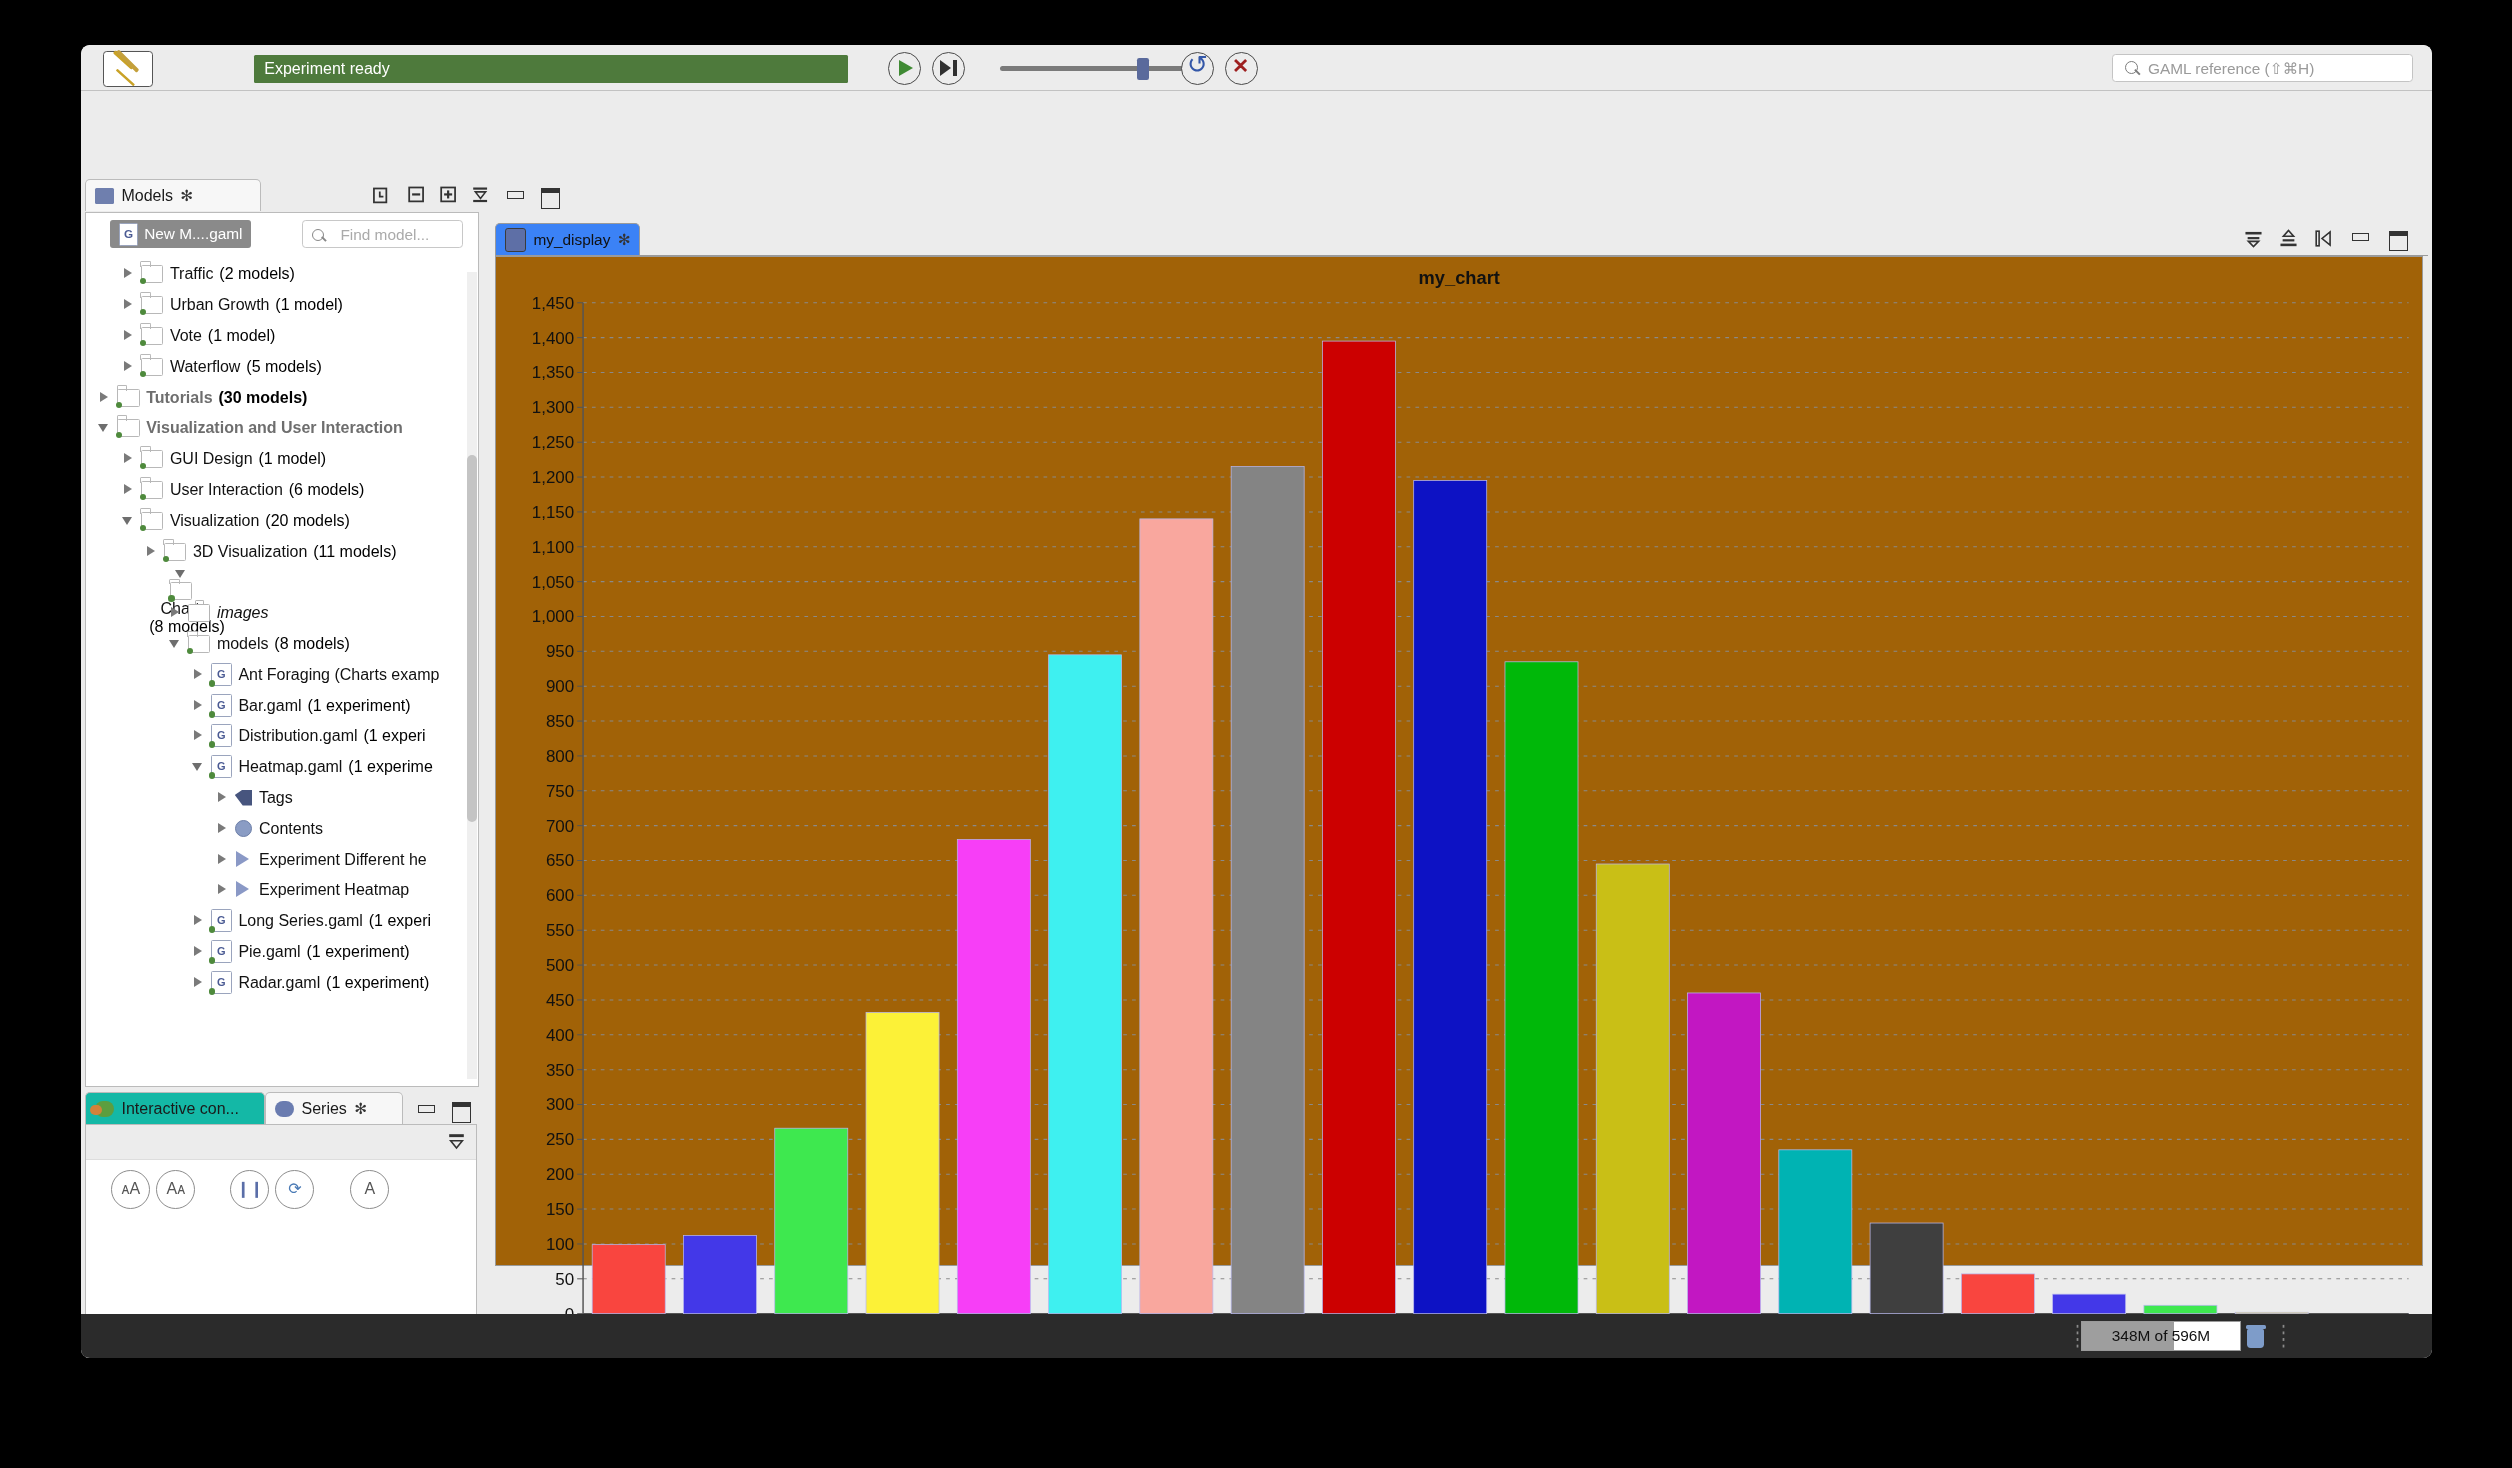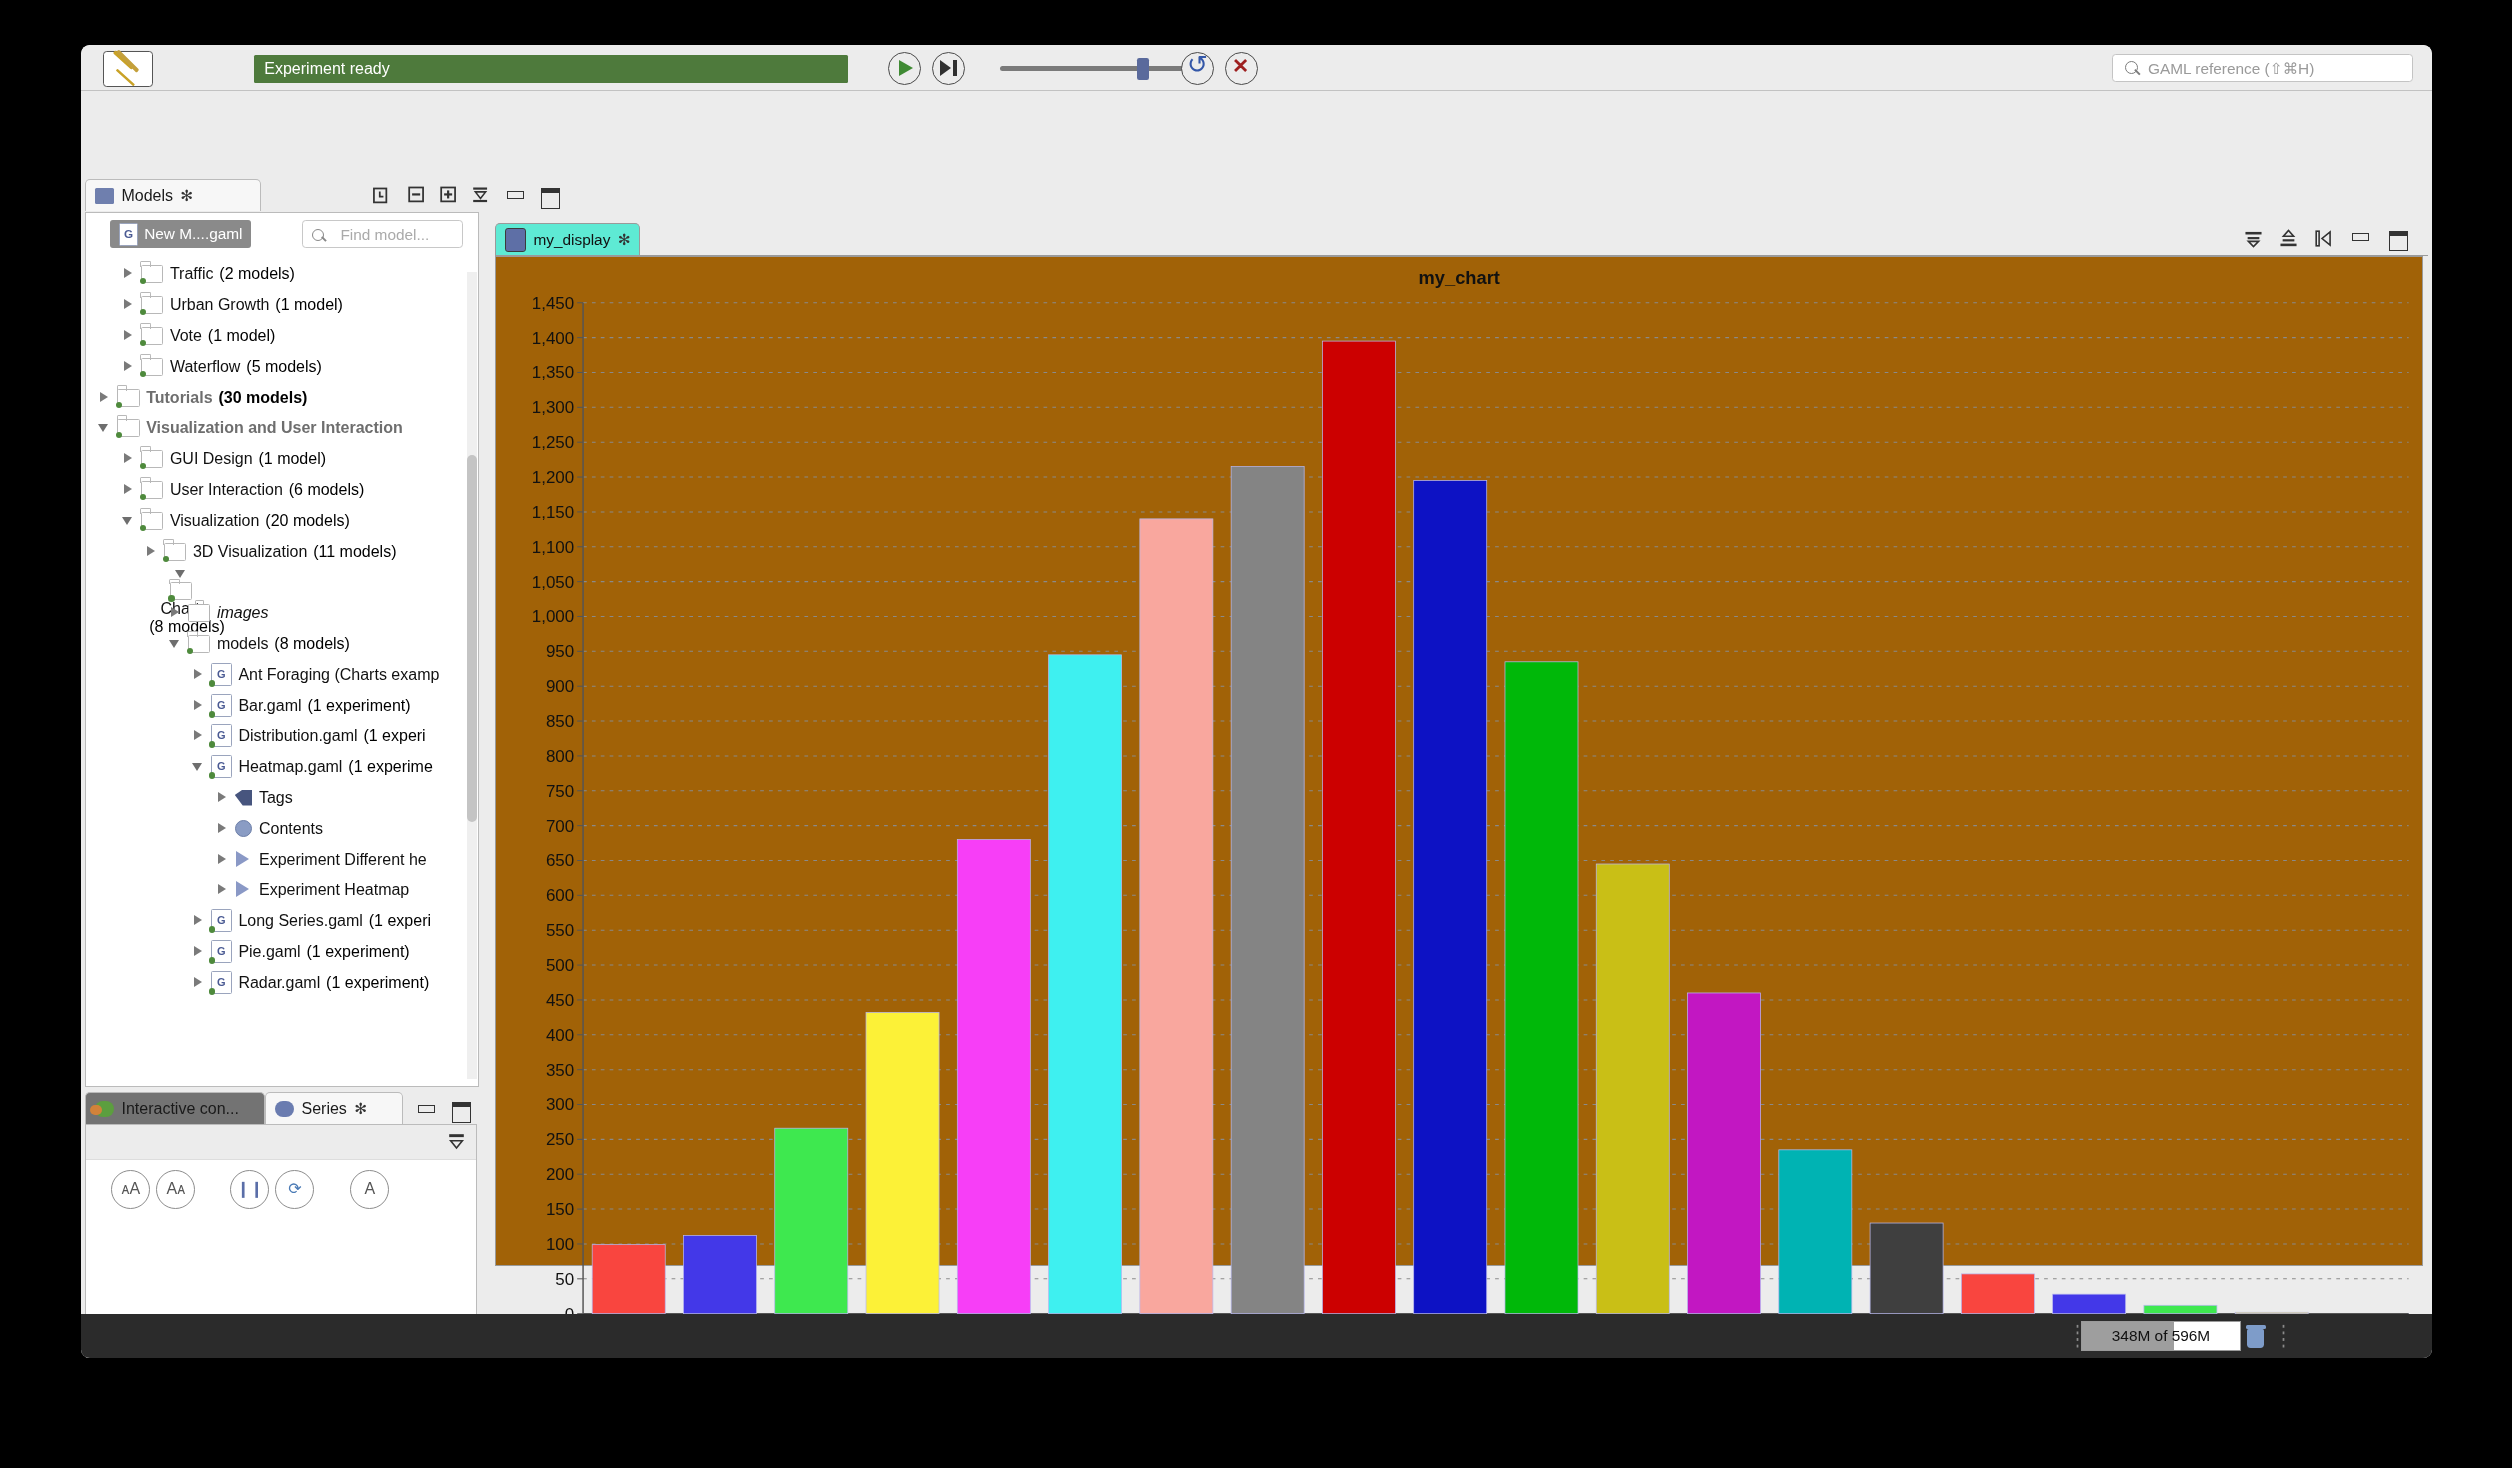--- a/index.html
+++ b/index.html
@@ -59,21 +59,21 @@
     border:0.7px solid #c4c4c4;border-radius:3.7px;font-size:15.4px;color:#9a9a9a;line-height:28px;
     padding-left:35px;box-sizing:border-box;}
   .gaml-search .magn{position:absolute;left:11.7px;top:6.6px;width:11px;height:11px;
     border:1.8px solid #7c7c7c;border-radius:50%;}
   .gaml-search .magn:after{content:"";position:absolute;left:8.8px;top:8.8px;width:6.6px;height:1.8px;
     background:#7c7c7c;transform:rotate(45deg);}
 
   
   .bodyarea{position:absolute;left:0;right:0;top:89px;bottom:44px;background:#ececec;}
   .panel-tabs{position:absolute;left:4.4px;top:45px;width:392px;height:34px;}
-  .tab{position:absolute;height:32px;background:#737373;border:0.7px solid #bbb;border-bottom:none;
+  .tab{position:absolute;height:32px;background:#14b8a6;border:0.7px solid #bbb;border-bottom:none;
     border-radius:5.1px 5.1px 0 0;font-size:16px;color:#1a1a1a;line-height:32px;padding:0 8.8px;
     display:flex;align-items:center;gap:7.3px;box-sizing:border-box;}
   .tab.active{background:#f7f7f7;}
   .tabicon{width:19px;height:16px;border-radius:1.5px;flex:0 0 auto;}
   .folder-ic{background:#6f7fae;border-radius:1.5px 1.5px 1.5px 1.5px;}
   .xmark{font-size:15.4px;color:#333;}
 
   .tree{position:absolute;left:4.4px;top:78px;width:392px;height:873px;background:#fff;
     border:0.7px solid #bbb;overflow:hidden;}
   .modelchip{position:absolute;left:23.5px;top:7.3px;height:28px;background:#8a8a8a;color:#fff;
@@ -127,21 +127,21 @@
   .console-body{position:absolute;left:0;top:32px;width:392px;height:283px;background:#fff;border:0.7px solid #bbb;box-sizing:border-box;}
   .console-strip{position:absolute;left:0;top:0;right:0;height:34px;background:#ececec;border-bottom:0.7px solid #ddd;}
   .cbtn{position:absolute;top:45px;width:37px;height:37px;border:1.5px solid #8d8d8d;border-radius:50%;
     background:#fff;color:#555;font-size:16px;text-align:center;line-height:35px;}
   .minbtn{position:absolute;width:22px;height:19px;}
   .minbtn.min:after{content:"";position:absolute;left:3.7px;top:4.4px;width:14.7px;height:5.9px;border:1.5px solid #333;}
   .minbtn.max:after{content:"";position:absolute;left:2.2px;top:1.5px;width:17.6px;height:14.7px;border:1.5px solid #333;border-top-width:5.1px;}
 
   
   .right{position:absolute;left:404px;top:44px;right:4.4px;bottom:4.4px;}
-  .disp-tab{position:absolute;left:10.3px;top:45px;height:32px;background:#5eead4;border:0.7px solid #9a9a9a;
+  .disp-tab{position:absolute;left:10.3px;top:45px;height:32px;background:#3b82f6;border:0.7px solid #9a9a9a;
     border-bottom:none;border-radius:5.1px 5.1px 0 0;font-size:15.4px;color:#111;display:flex;align-items:center;
     gap:7.3px;padding:0 8.8px;box-sizing:border-box;}
   .disp-sq{width:19px;height:22px;background:#5e6fa6;border:1.5px solid #3b3b3b;border-radius:2.9px;}
   .disp-bar{position:absolute;left:10.3px;top:45px;right:0;height:32px;background:#ececec;border-bottom:0.7px solid #9a9a9a;}
   .disp-toolbar{position:absolute;right:19px;top:51px;display:flex;gap:16px;align-items:center;}
   .dt-ic{width:19px;height:19px;position:relative;}
   .chartbox{position:absolute;left:10.3px;top:78px;right:4.4px;bottom:44px;background:#a16207;border:0.7px solid #9a9a9a;box-sizing:border-box;}
   .chart-title{position:absolute;left:0;right:0;top:10.3px;text-align:center;font-size:18.3px;font-weight:bold;color:#111;}
   .plot{position:absolute;left:0;right:0;top:0;bottom:0;}
   .status-bar{position:absolute;left:0;right:0;bottom:0;height:44px;background:#2b2b2b;}

